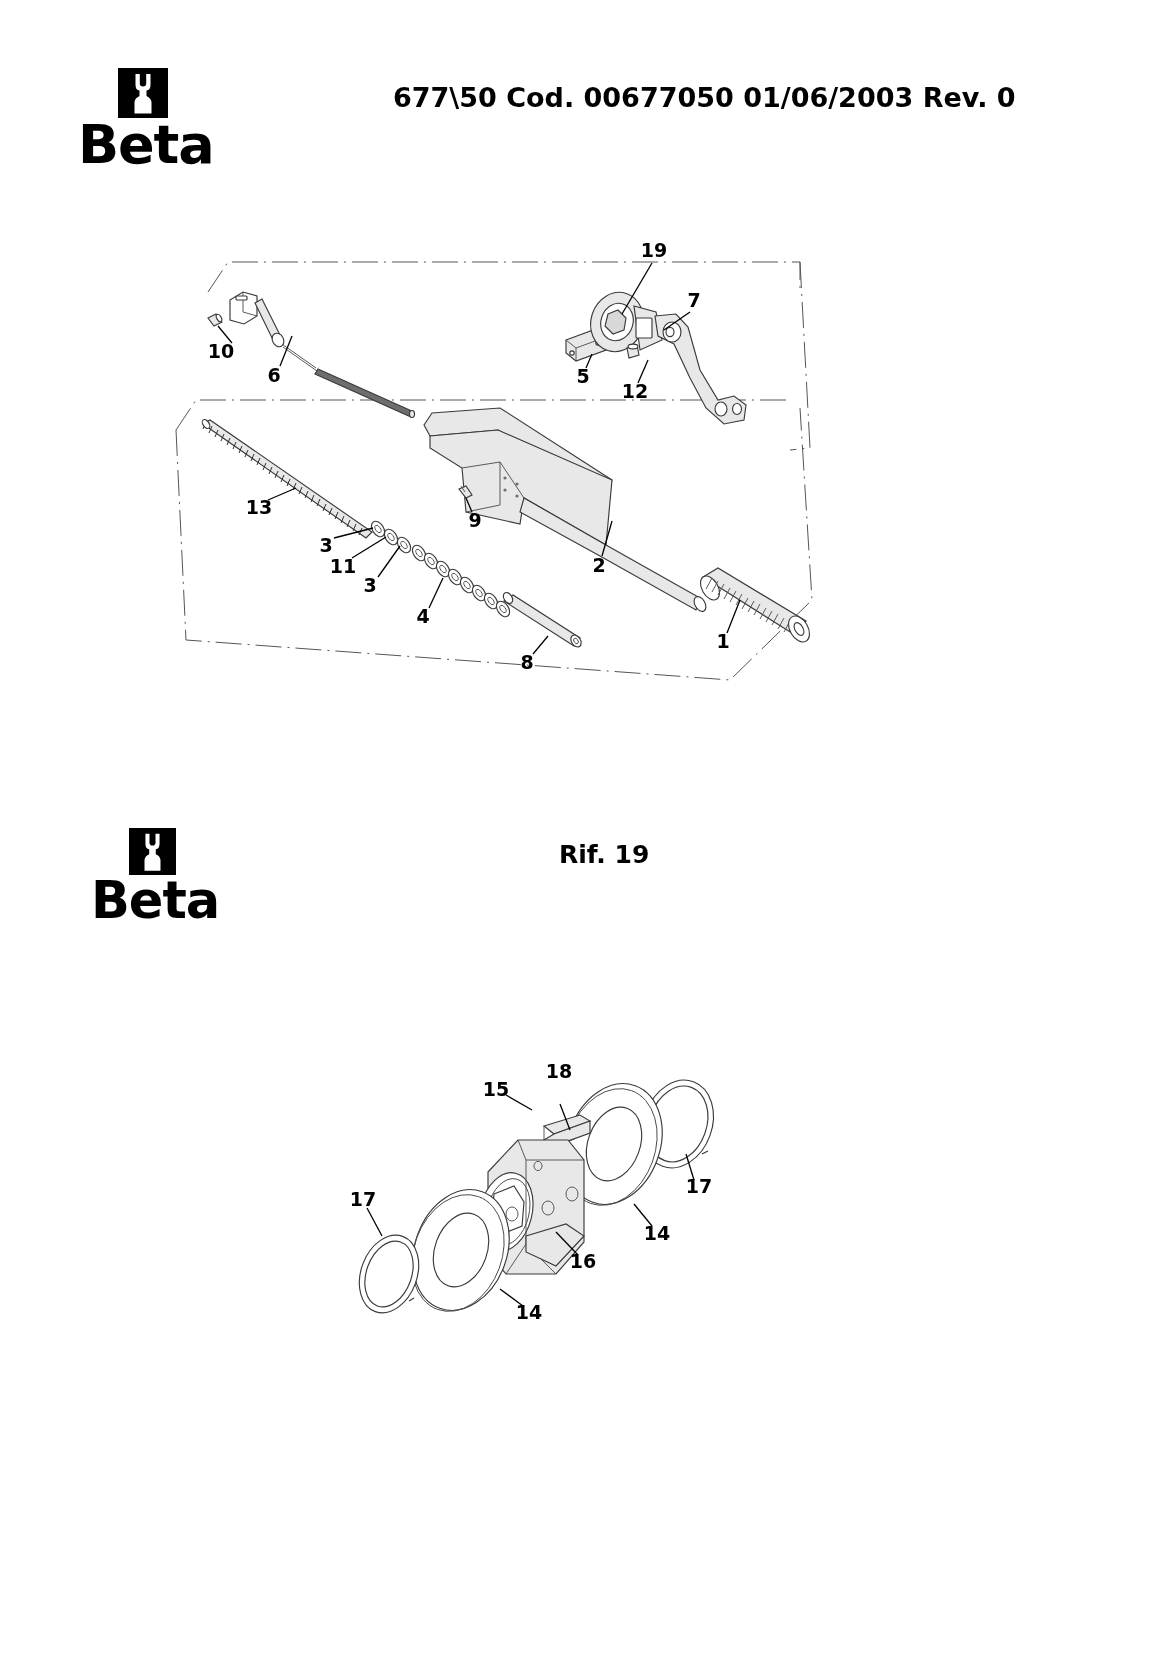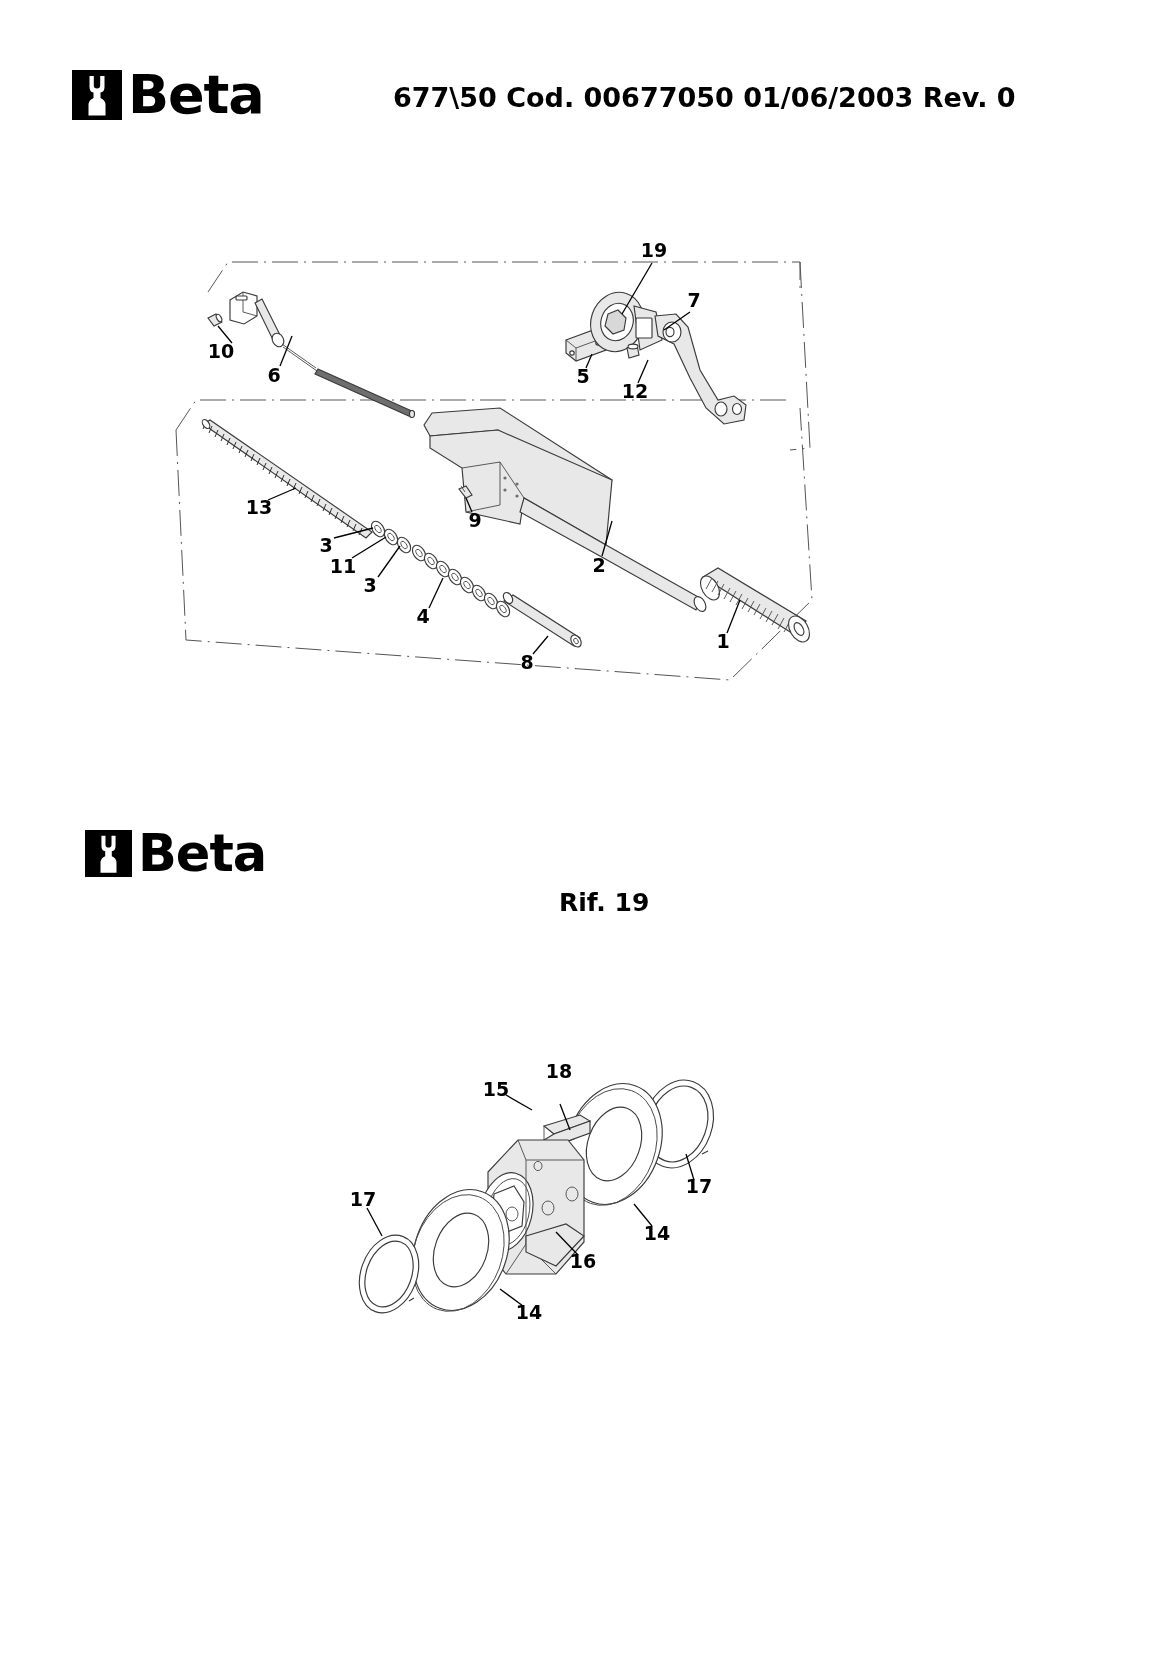--- a/index.html
+++ b/index.html
@@ -17,20 +17,21 @@
   .page {
     position: absolute;
     inset: 0;
   }
 
   
   .beta-logo {
     position: absolute;
     display: flex;
     align-items: center;
+    flex-direction: column;
   }
   .beta-mark {
     position: relative;
     background: #000;
     display: inline-block;
   }
   .beta-mark svg { display: block; }
   .beta-word {
     font-family: "DejaVu Sans", sans-serif;
     font-weight: bold;
@@ -325,21 +326,21 @@
   <div class="beta-logo" style="left:85px; top:828px;">
     <span class="beta-mark">
       <svg width="47" height="47" viewBox="0 0 50 50">
         <rect x="0" y="0" width="50" height="50" fill="#000"></rect>
         <path d="M17.5 6 L17.5 17 Q17.5 22 21.5 22.6 L21.5 28 Q17 30 16.5 34 L16.5 45.5 L33.5 45.5 L33.5 34 Q33 30 28.5 28 L28.5 22.6 Q32.5 22 32.5 17 L32.5 6 L28.2 6 L28.2 15.6 Q28.2 18.6 25 18.6 Q21.8 18.6 21.8 15.6 L21.8 6 Z" fill="#fff"></path>
       </svg>
     </span>
     <span class="beta-word" style="font-size:51px; margin-left:6px;">Beta</span>
   </div>
 
-  <div class="doc-code" style="left:559px; top:840px; font-size:25px;margin-top:48px;">Rif.  19</div>
+  <div class="doc-code" style="left:559px; top:840px; font-size:25px;">Rif.  19</div>
 
   <div class="diagram" style="top:1012px; height:420px;">
     <svg viewBox="0 0 1170 420" height="420">
 
       <g>
         <ellipse class="outline" cx="678" cy="112" rx="34" ry="45" transform="rotate(20 678 112)" fill="none"></ellipse>
         <ellipse class="outline" cx="678" cy="112" rx="28.5" ry="39" transform="rotate(20 678 112)" fill="none"></ellipse>
         <path class="outline" d="M702,142 L708,139" fill="none"></path>
       </g>
 

